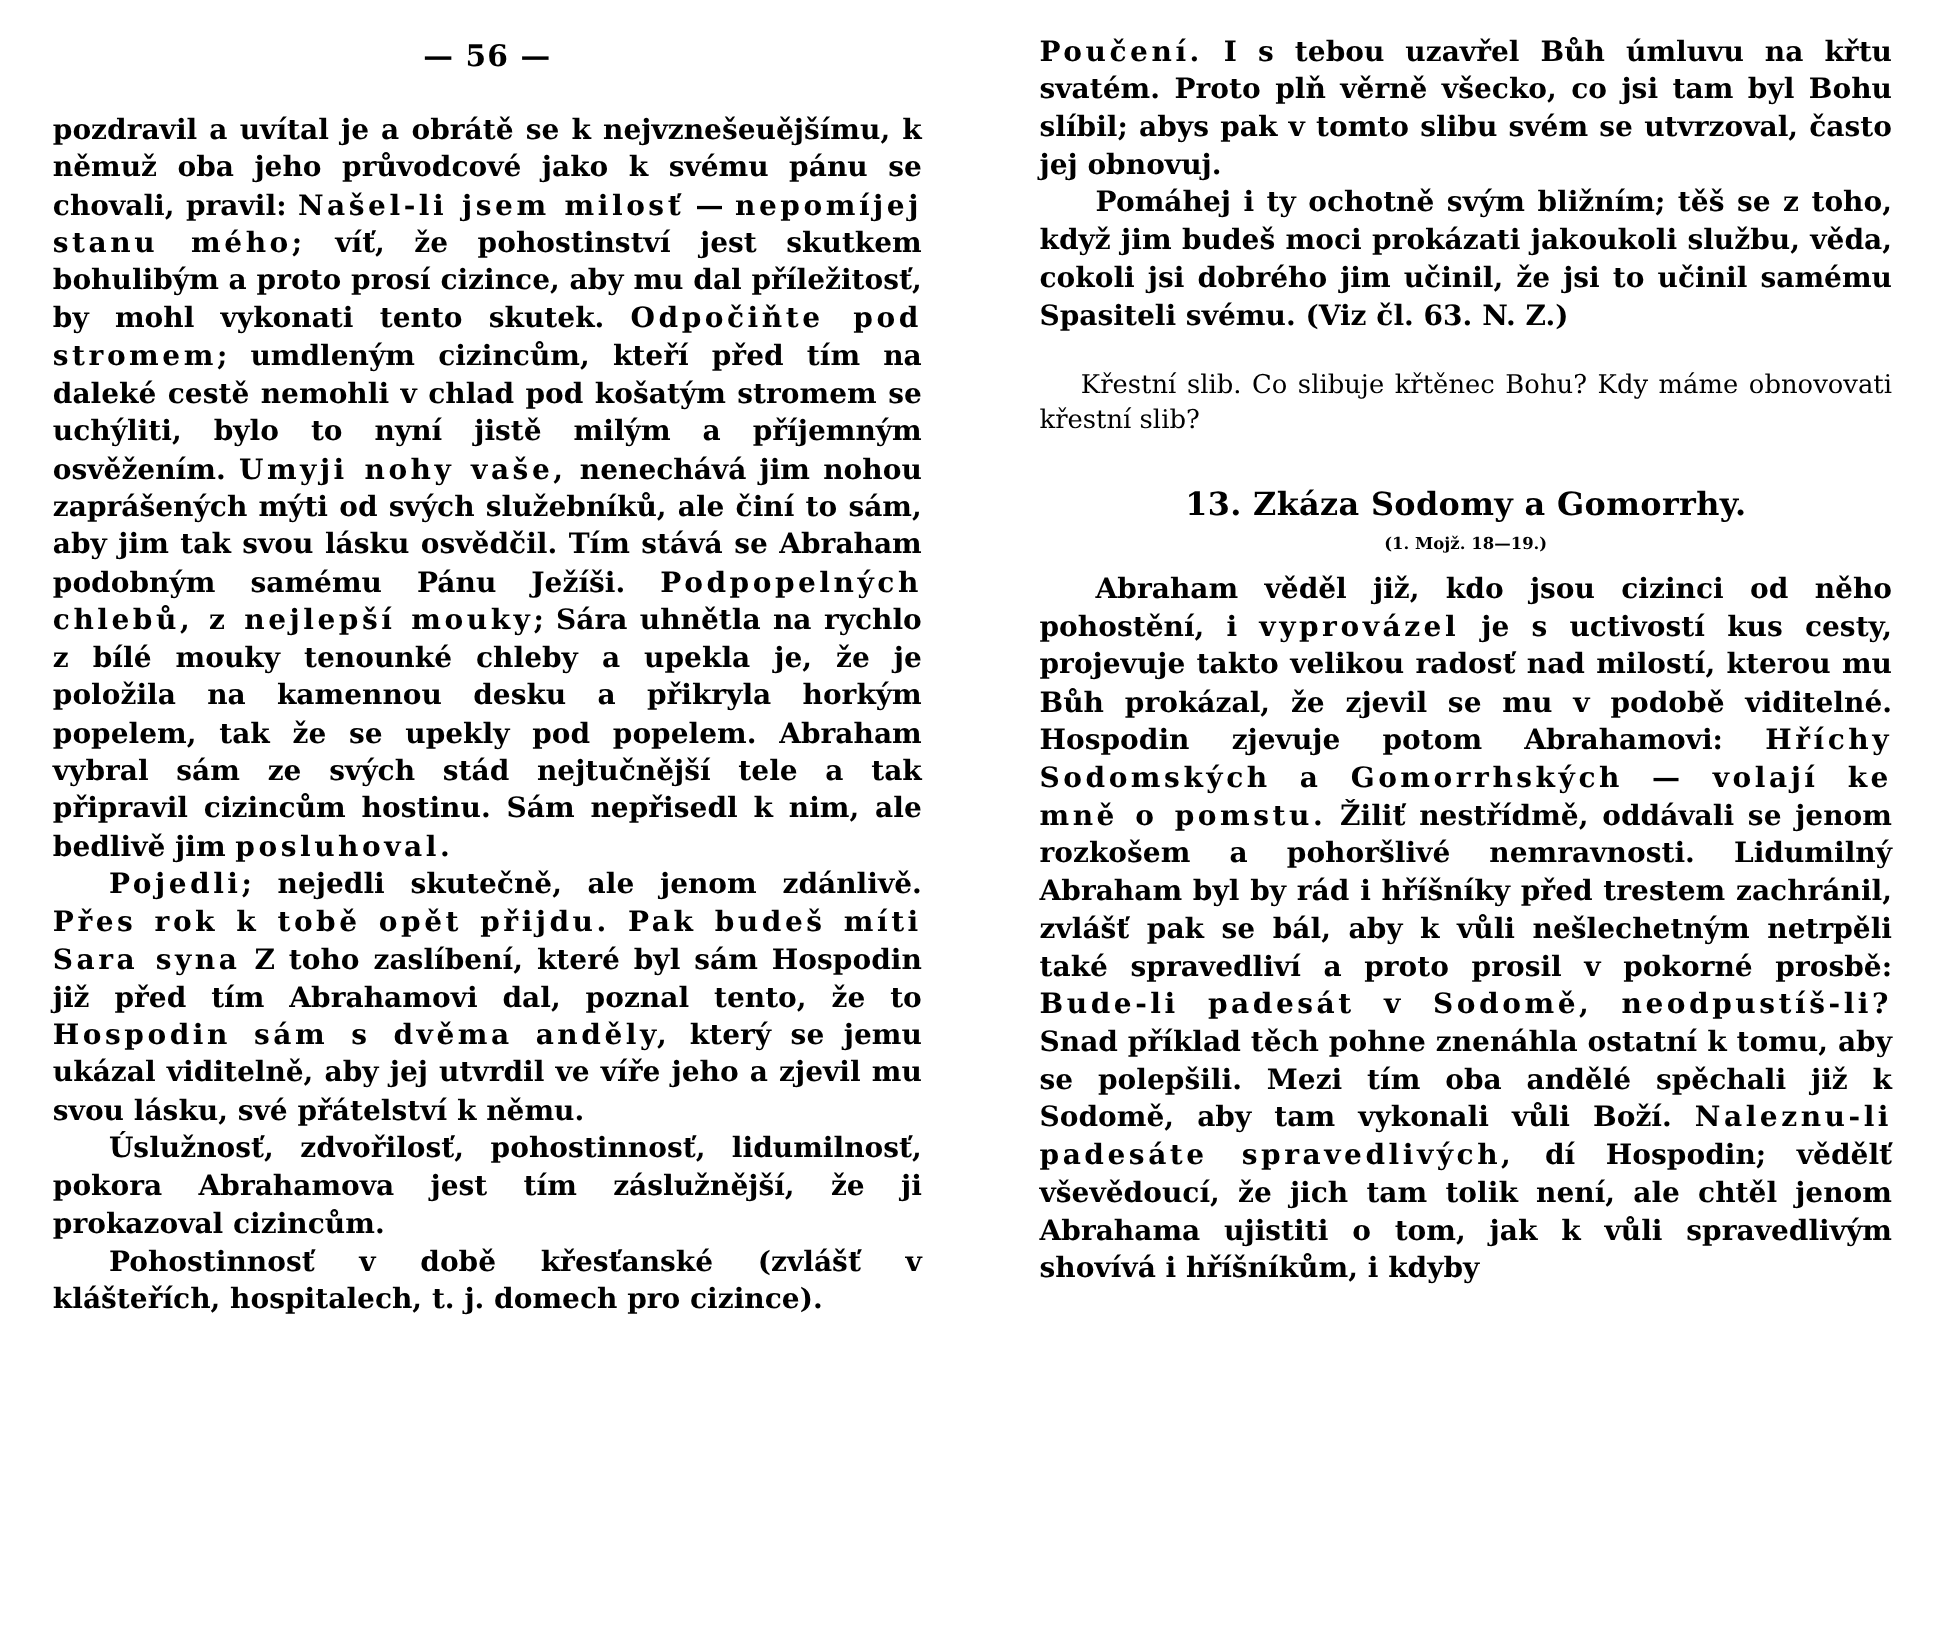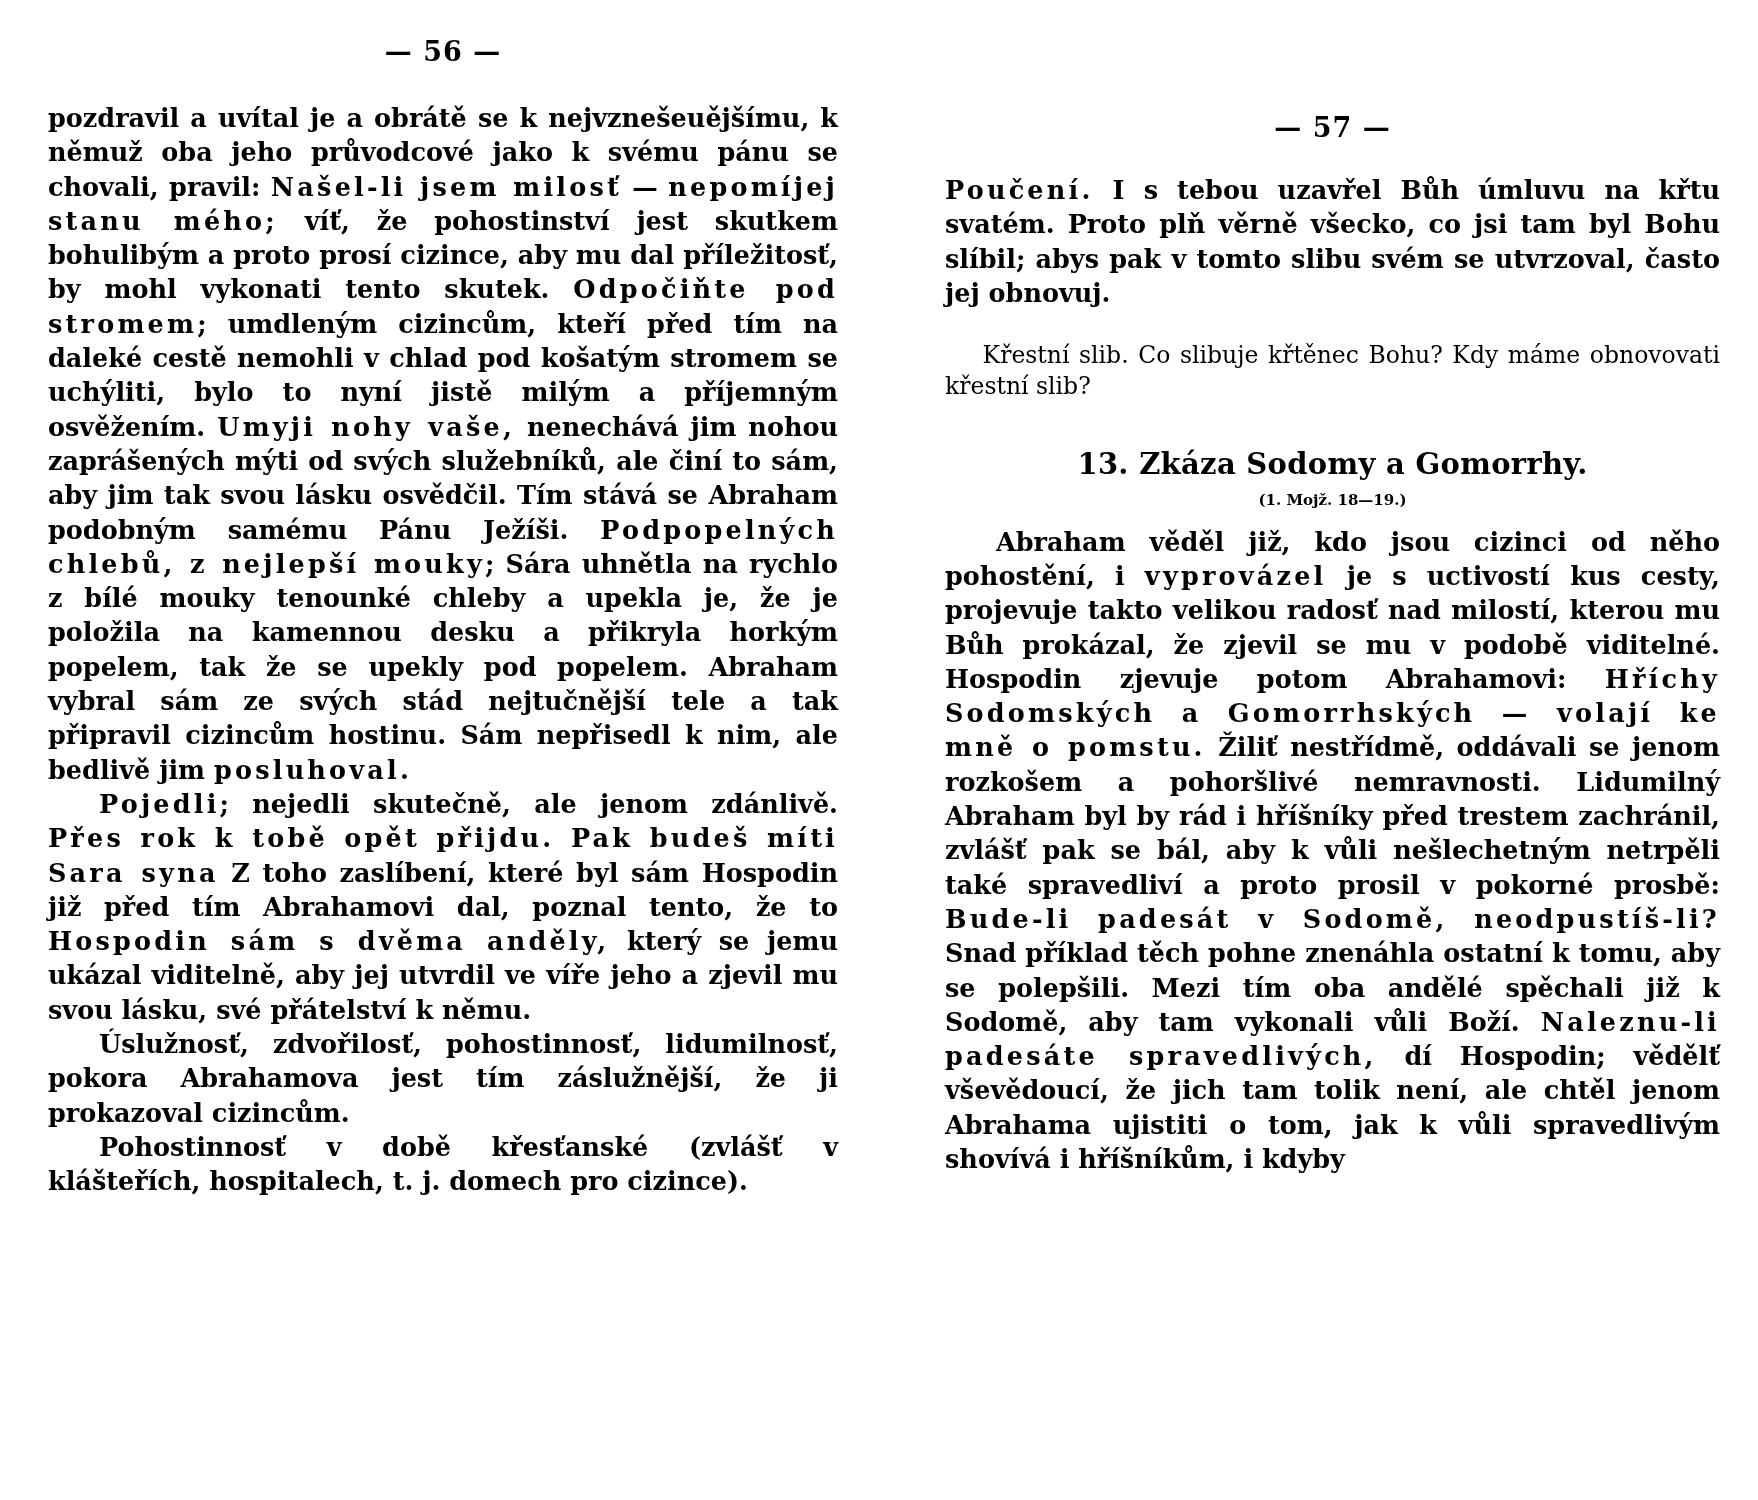--- a/index.html
+++ b/index.html
@@ -90,23 +90,23 @@
     <div class="folio folio-left">— 56 —</div>
     <div class="body-text">
       <p class="noindent"><span>pozdravil a uvítal je a obrátě se k nejvznešeuějšímu, k němuž oba jeho průvodcové jako k svému pánu se chovali, pravil: </span><span class="sp">Našel-li jsem milosť</span><span> — </span><span class="sp">nepomíjej stanu mého;</span><span> víť, že pohostinství jest skutkem bohulibým a proto prosí cizince, aby mu dal příležitosť, by mohl vykonati tento skutek. </span><span class="sp">Odpočiňte pod stromem</span><span>; umdleným cizincům, kteří před tím na daleké cestě nemohli v chlad pod košatým stromem se uchýliti, bylo to nyní jistě milým a příjemným osvěžením. </span><span class="sp">Umyji nohy vaše,</span><span> nenechává jim nohou zaprášených mýti od svých služebníků, ale činí to sám, aby jim tak svou lásku osvědčil. Tím stává se Abraham podobným samému Pánu Ježíši. </span><span class="sp">Podpopelných chlebů, z nejlepší mouky</span><span>; Sára uhnětla na rychlo z bílé mouky tenounké chleby a upekla je, že je položila na kamennou desku a přikryla horkým popelem, tak že se upekly pod popelem. Abraham vybral sám ze svých stád nejtučnější tele a tak připravil cizincům hostinu. Sám nepřisedl k nim, ale bedlivě jim </span><span class="sp">posluhoval.</span></p>
       <p><span class="sp">Pojedli</span><span>; nejedli skutečně, ale jenom zdánlivě. </span><span class="sp">Přes rok k tobě opět přijdu. Pak budeš míti Sara syna</span><span> Z toho zaslíbení, které byl sám Hospodin již před tím Abrahamovi dal, poznal tento, že to </span><span class="sp">Hospodin sám s dvěma anděly,</span><span> který se jemu ukázal viditelně, aby jej utvrdil ve víře jeho a zjevil mu svou lásku, své přátelství k němu.</span></p>
       <p><span>Úslužnosť, zdvořilosť, pohostinnosť, lidumilnosť, pokora Abrahamova jest tím záslužnější, že ji prokazoval cizincům.</span></p>
       <p><span>Pohostinnosť v době křesťanské (zvlášť v klášteřích, hospitalech, t. j. domech pro cizince).</span></p>
     </div>
   </div>
 
   <div class="col col-right">
-    <div class="folio folio-right">— 57 —</div>
     <div class="body-text">
       <p class="noindent"><span class="sp">Poučení.</span><span> I s tebou uzavřel Bůh úmluvu na křtu svatém. Proto plň věrně všecko, co jsi tam byl Bohu slíbil; abys pak v tomto slibu svém se utvrzoval, často jej obnovuj.</span></p>
+      <p><span>Pomáhej i ty ochotně svým bližním; těš se z toho, když jim budeš moci prokázati jakoukoli službu, věda, cokoli jsi dobrého jim učinil, že jsi to učinil samému Spasiteli svému. (Viz čl. 63. N. Z.)</span></p>
     </div>
 
     <div class="question-block">
       <p>Křestní slib. Co slibuje křtěnec Bohu? Kdy máme obnovovati křestní slib?</p>
     </div>
 
     <div class="section-title">13. Zkáza Sodomy a Gomorrhy.</div>
     <div class="section-sub">(1. Mojž. 18—19.)</div>
 
     <div class="body-text" style="margin-top:16px;">

